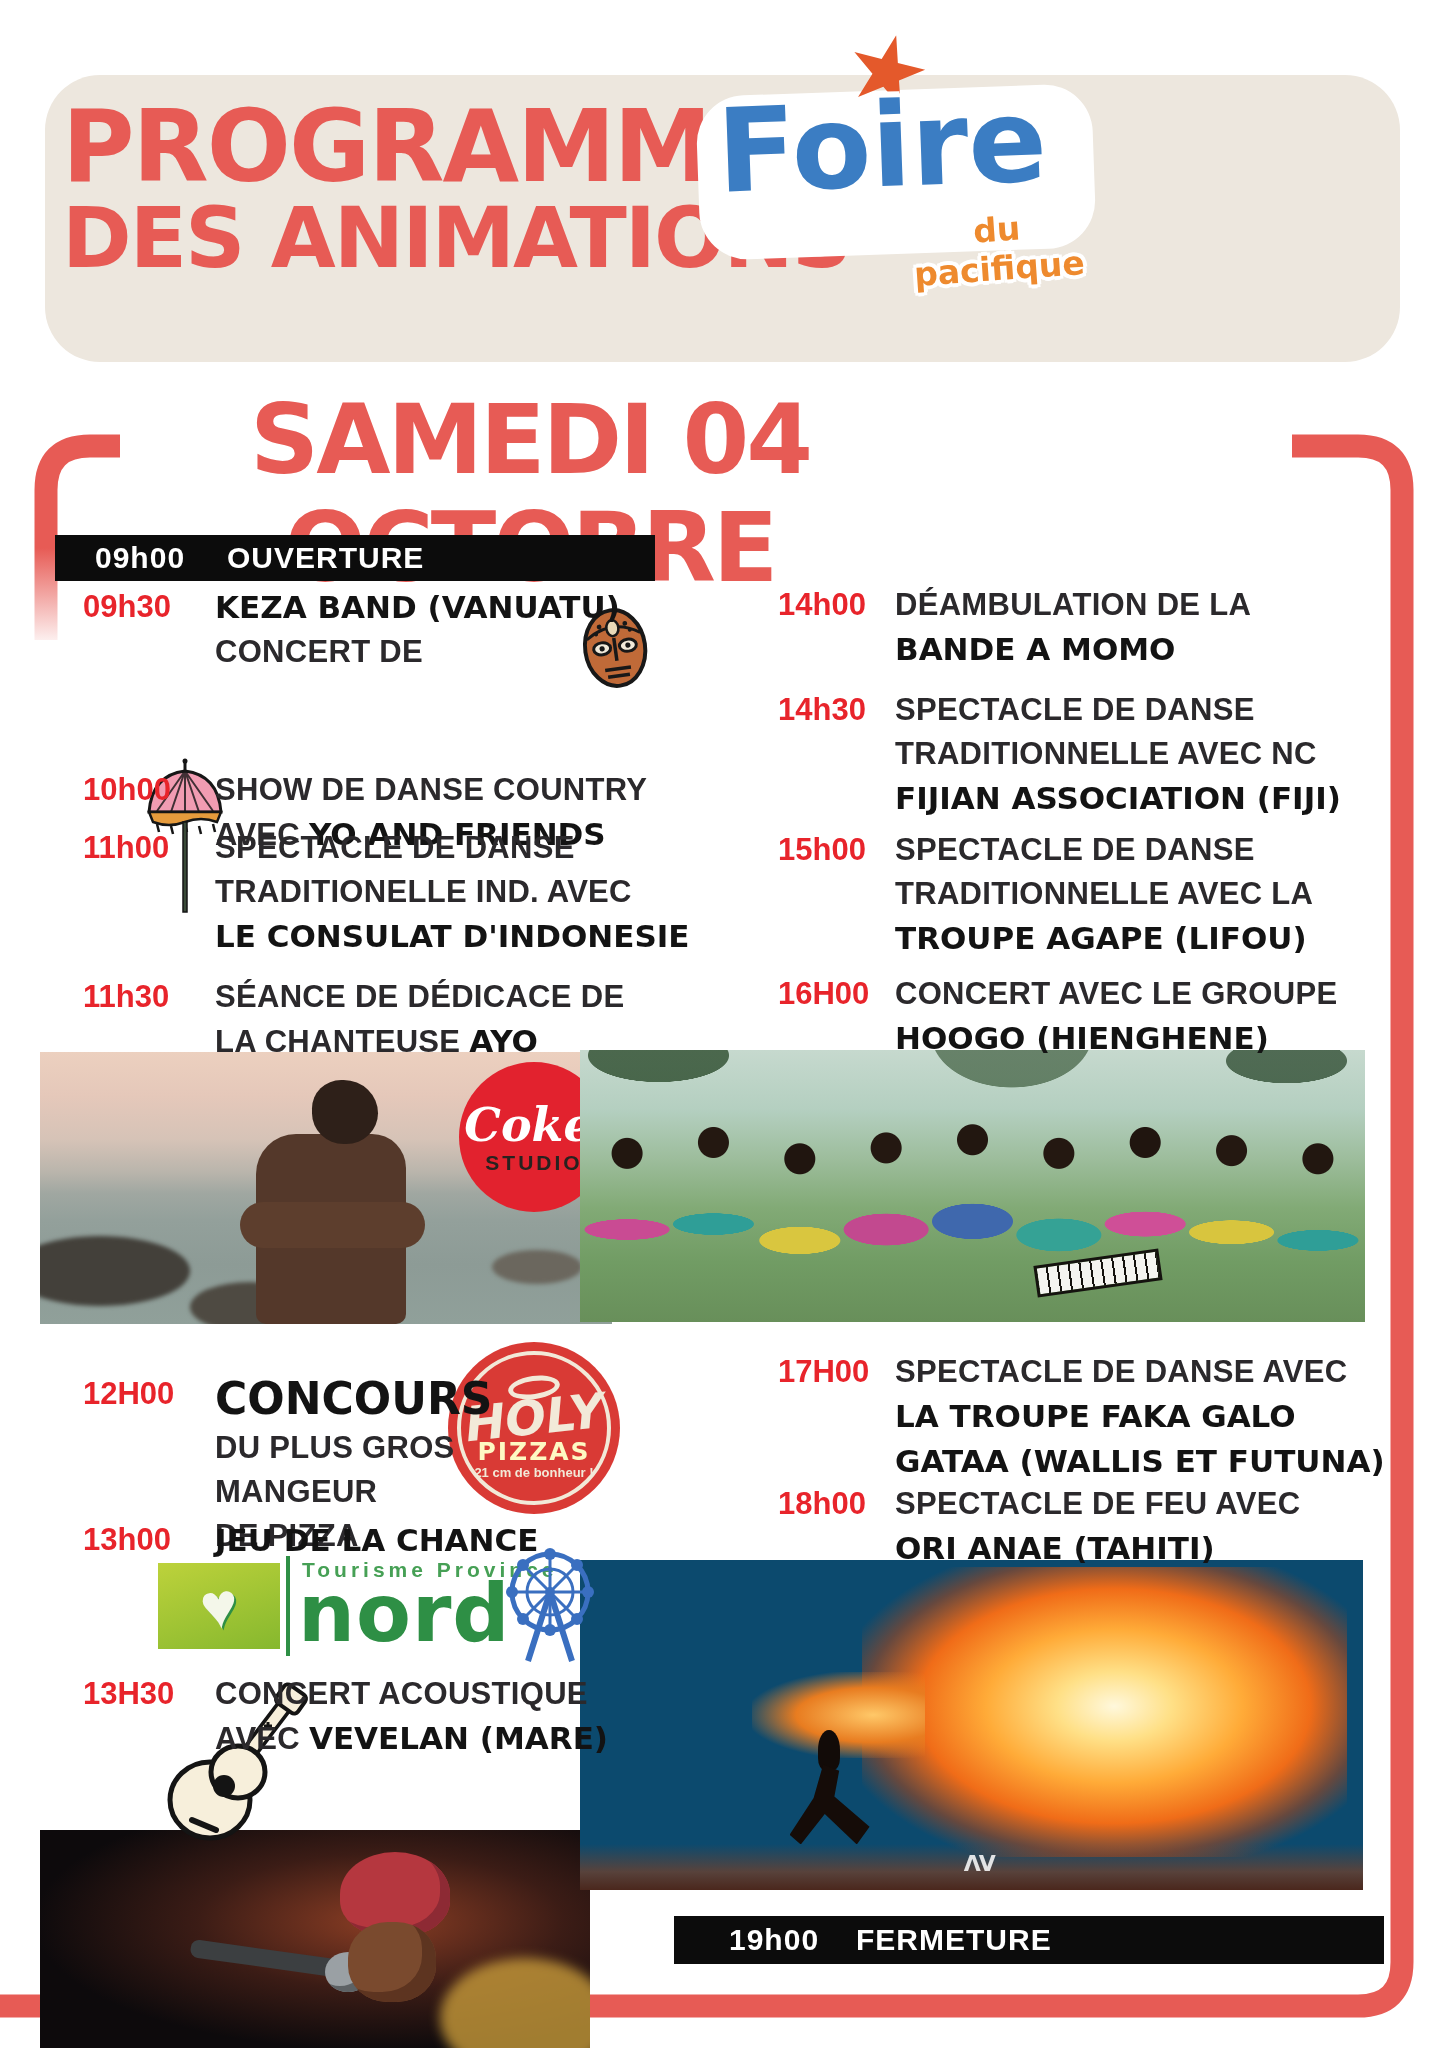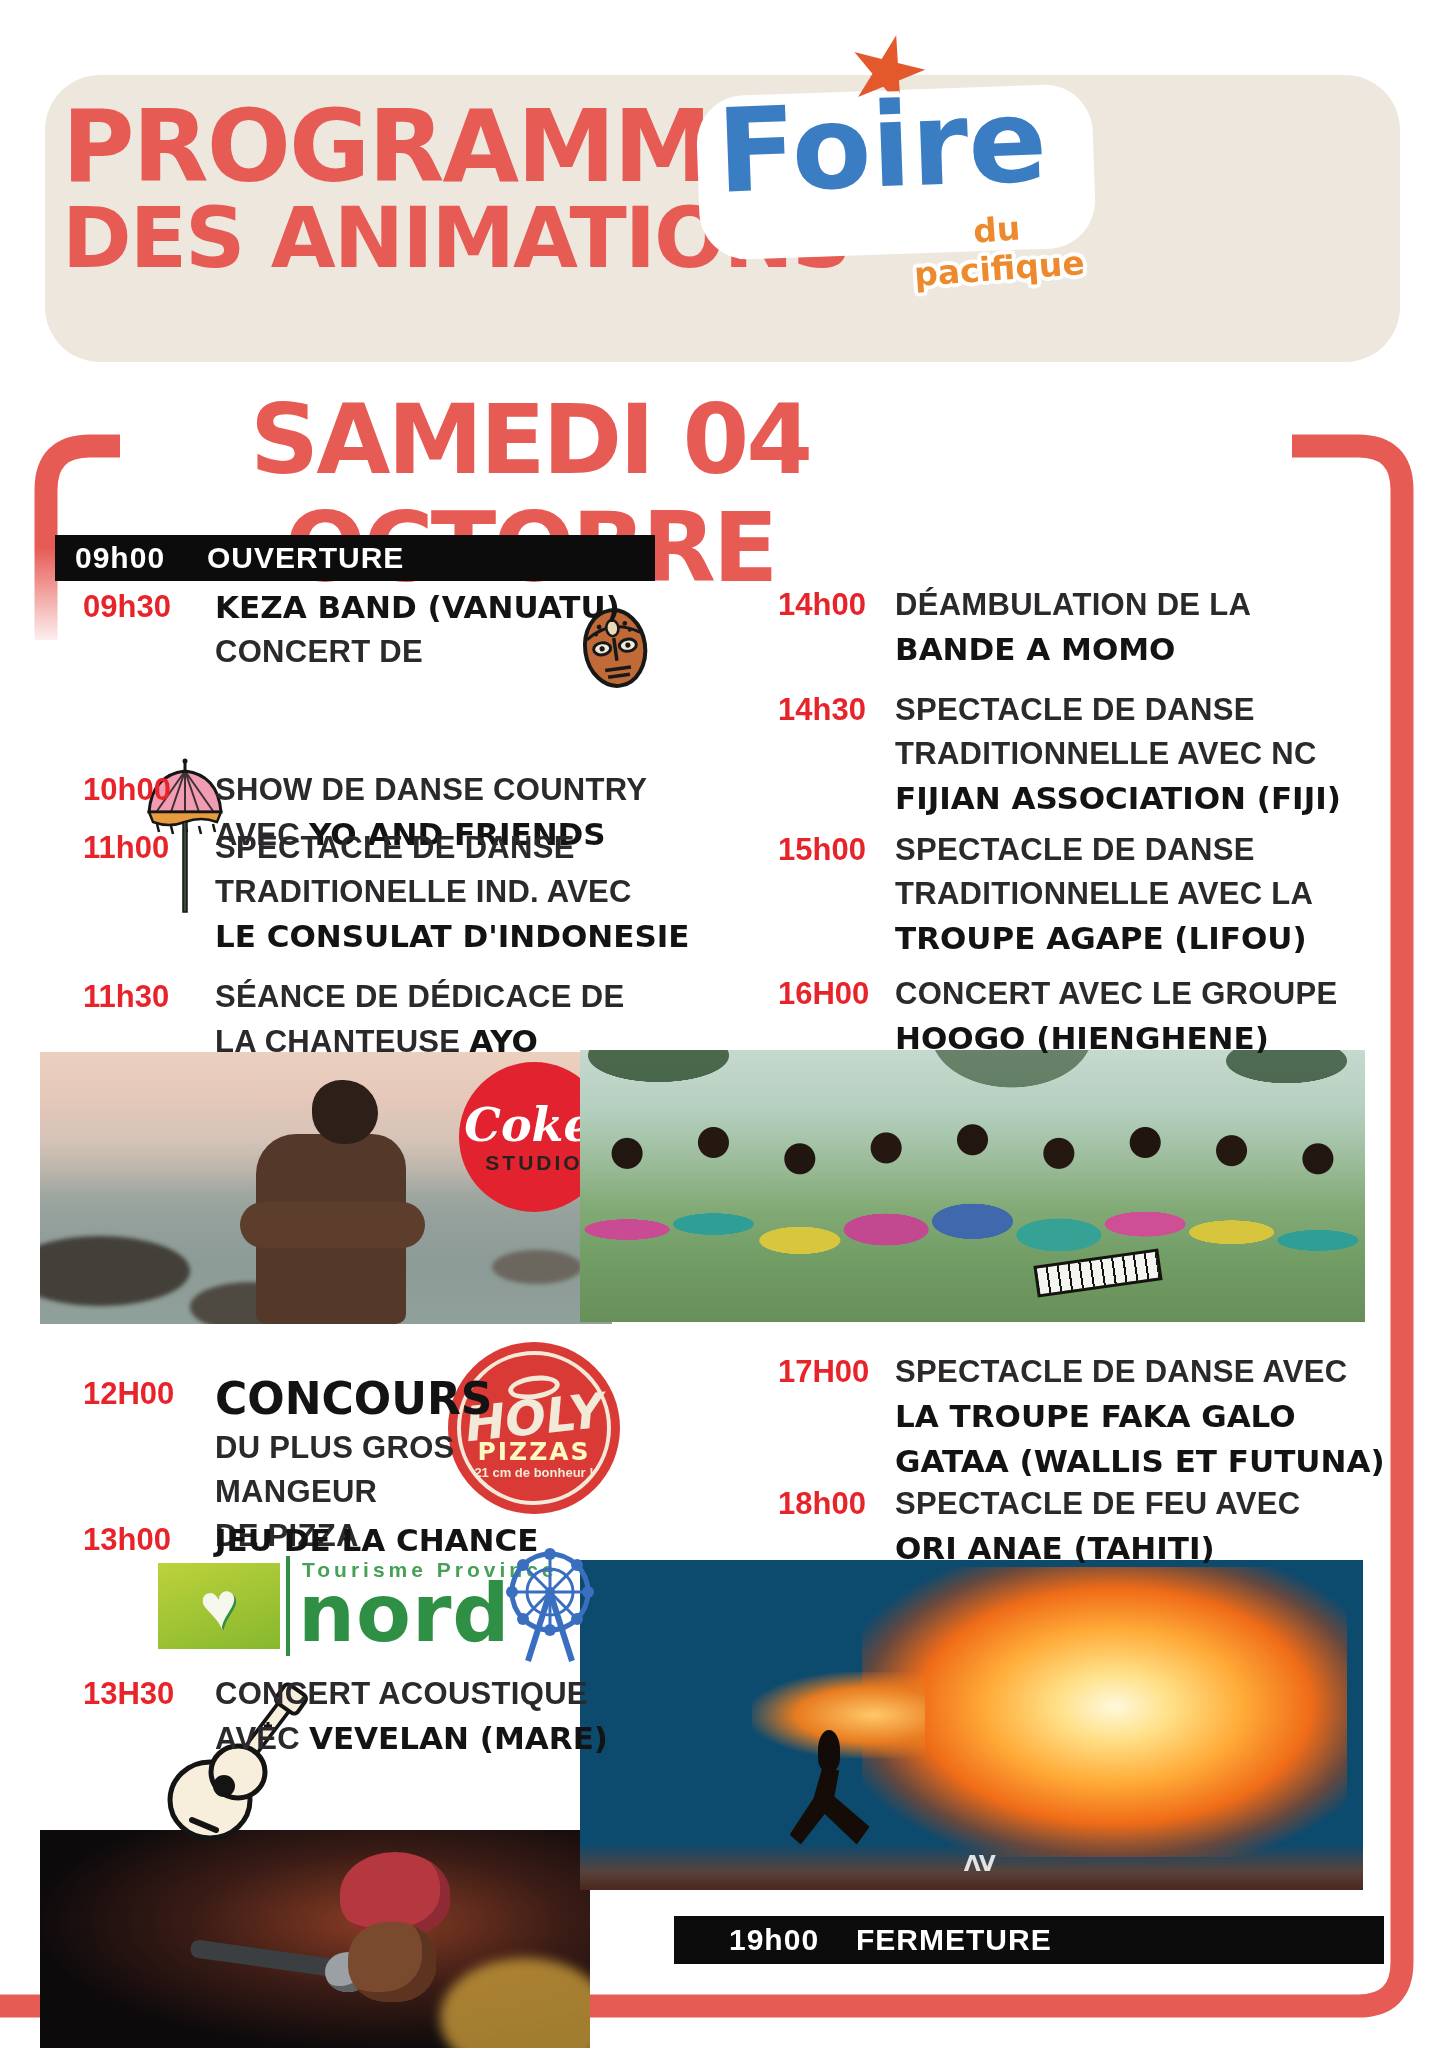--- a/index.html
+++ b/index.html
@@ -33,21 +33,21 @@
   
   .date-title{position:absolute;left:55px;top:386px;width:950px;text-align:center;
     font-family:"DejaVu Sans",sans-serif;font-weight:900;font-size:96px;line-height:108px;
     letter-spacing:-3px;color:#e75b55;}
 
   .frame-svg{position:absolute;left:0;top:0;pointer-events:none;}
 
   
   .bar{position:absolute;background:#0c0c0c;color:#ffffff;display:flex;align-items:center;
     font-weight:bold;font-size:30px;letter-spacing:1px;}
-  .bar .bar-time{margin-left:20px;width:110px;}
+  .bar .bar-time{margin-left:40px;width:110px;}
   .bar .bar-label{margin-left:22px;}
   .bar-open{left:55px;top:535px;width:600px;height:46px;}
   .bar-close{left:674px;top:1916px;width:710px;height:48px;}
   .bar-close .bar-time{margin-left:55px;width:105px;}
 
   
   .event{position:absolute;display:flex;align-items:flex-start;white-space:nowrap;}
   .event .time{font-weight:bold;font-size:31px;line-height:44px;color:#e8242b;flex:0 0 auto;}
   .col-l{left:83px;}
   .col-l .time{width:110px;margin-right:22px;}

